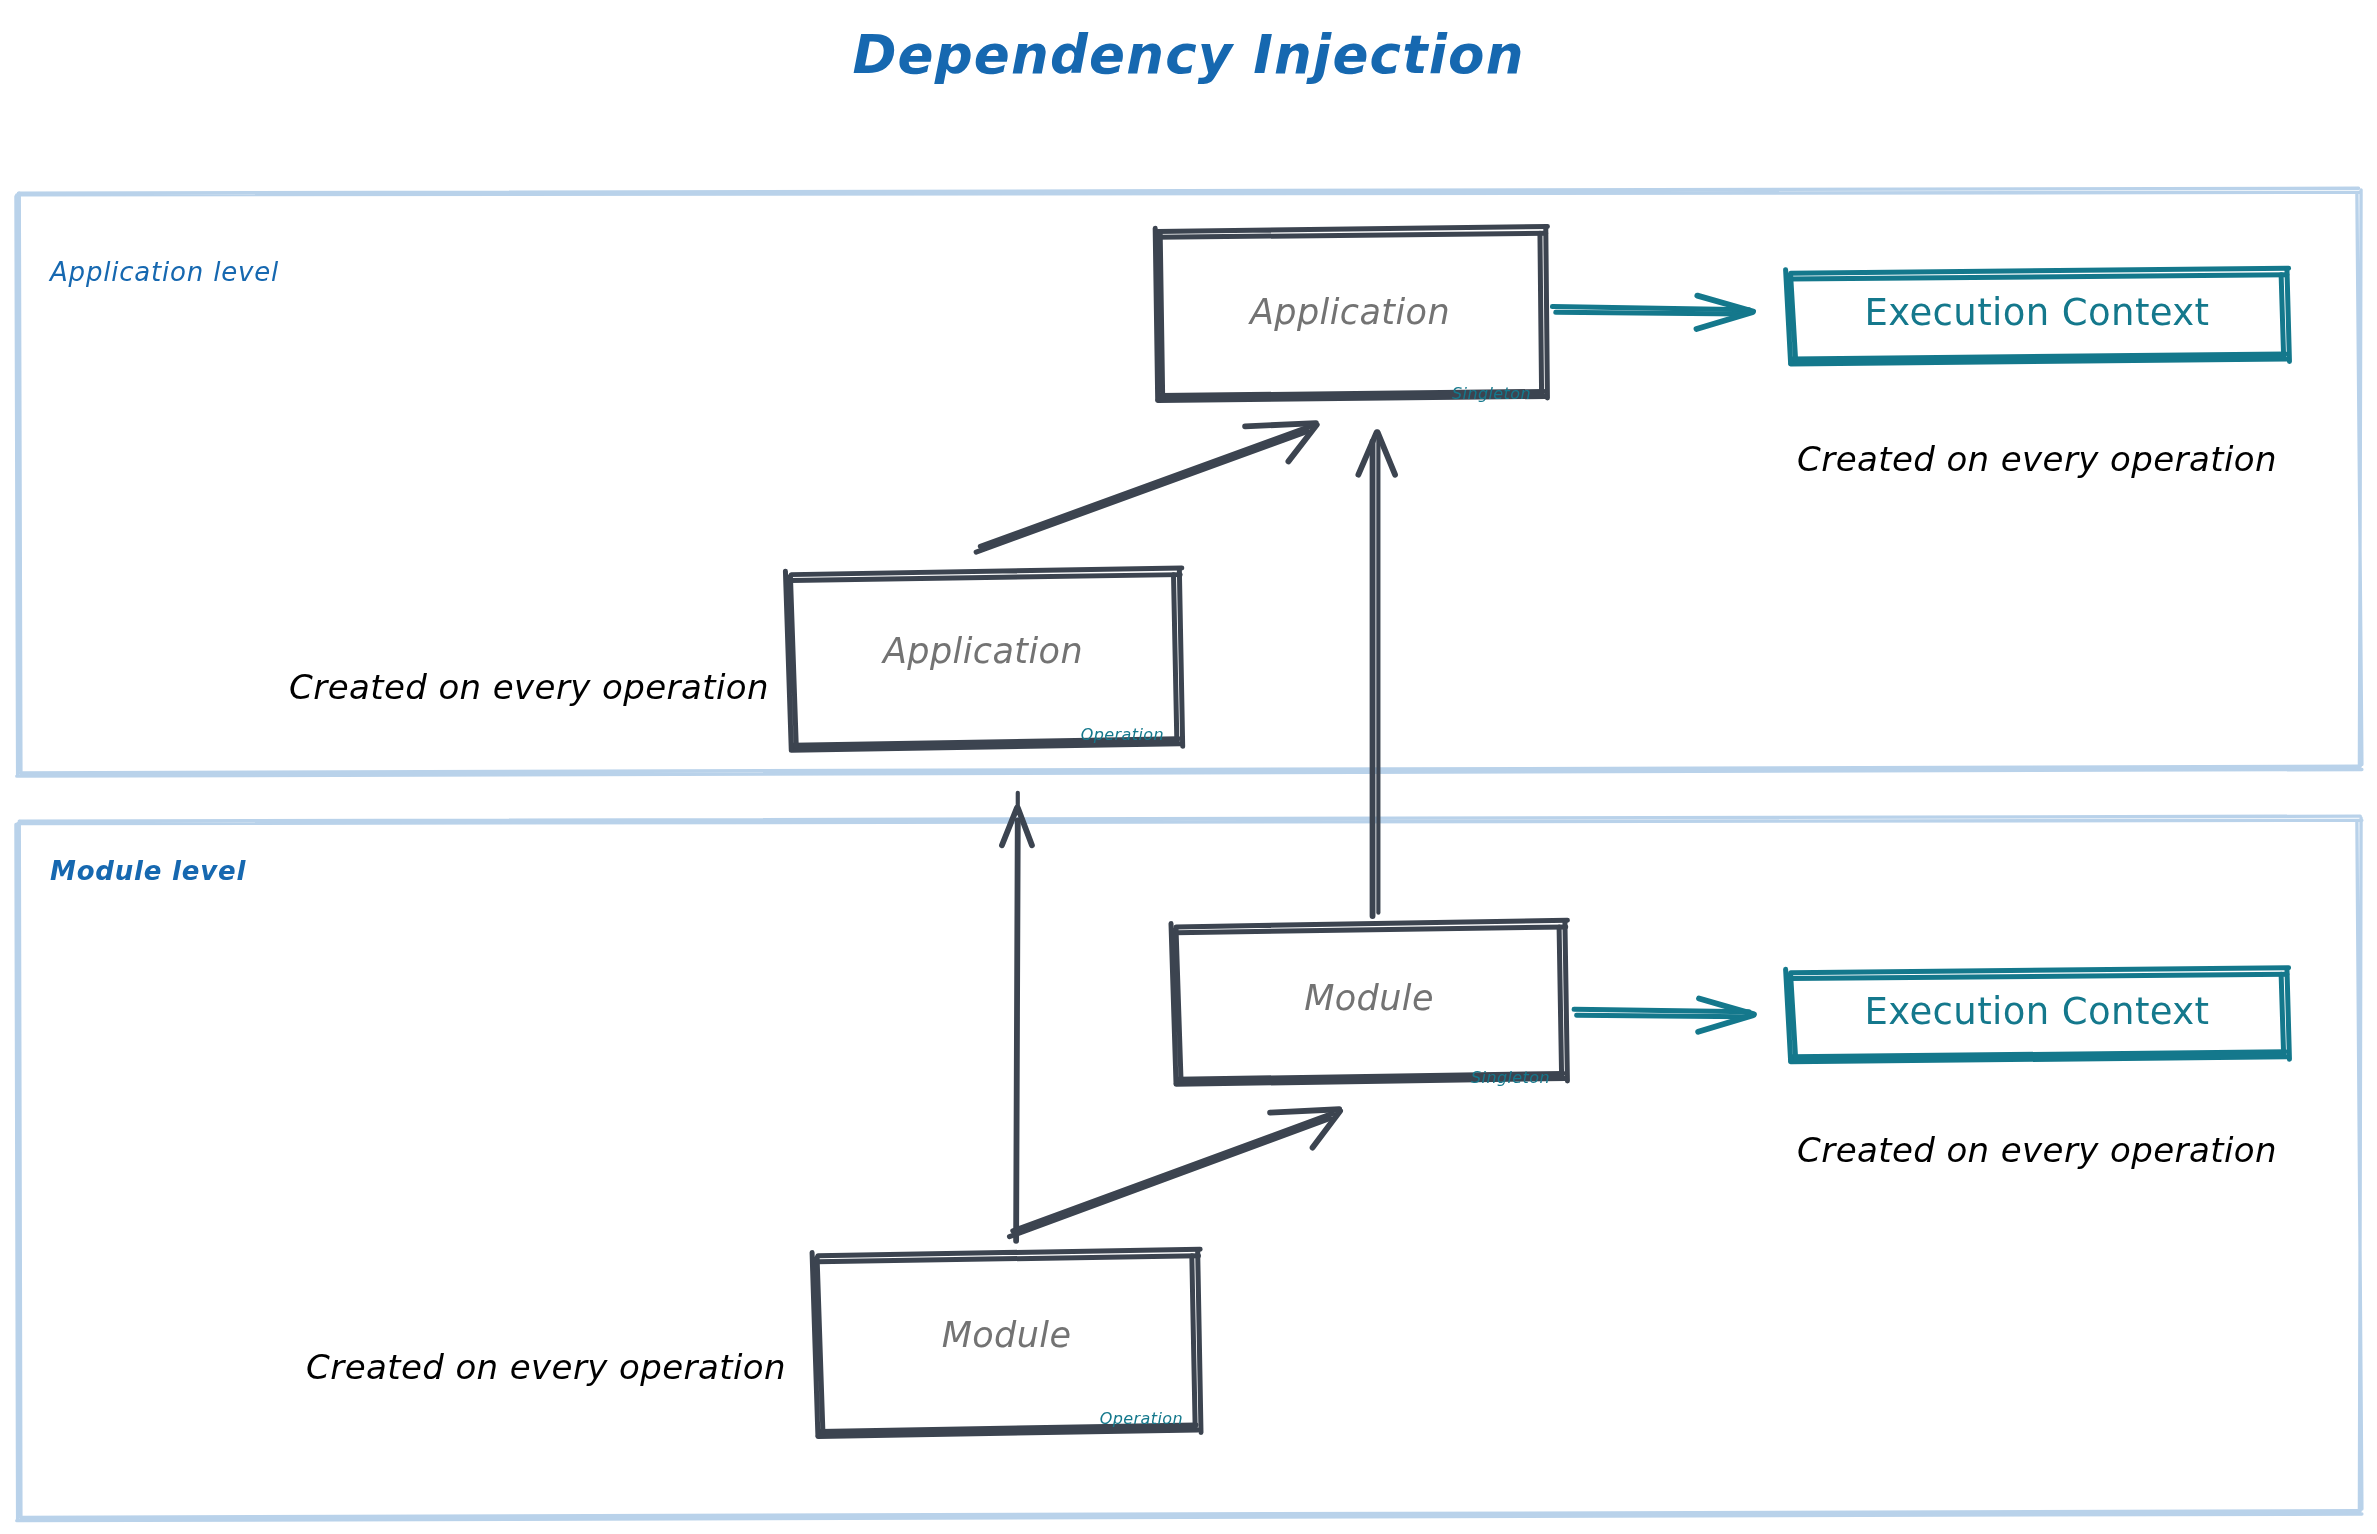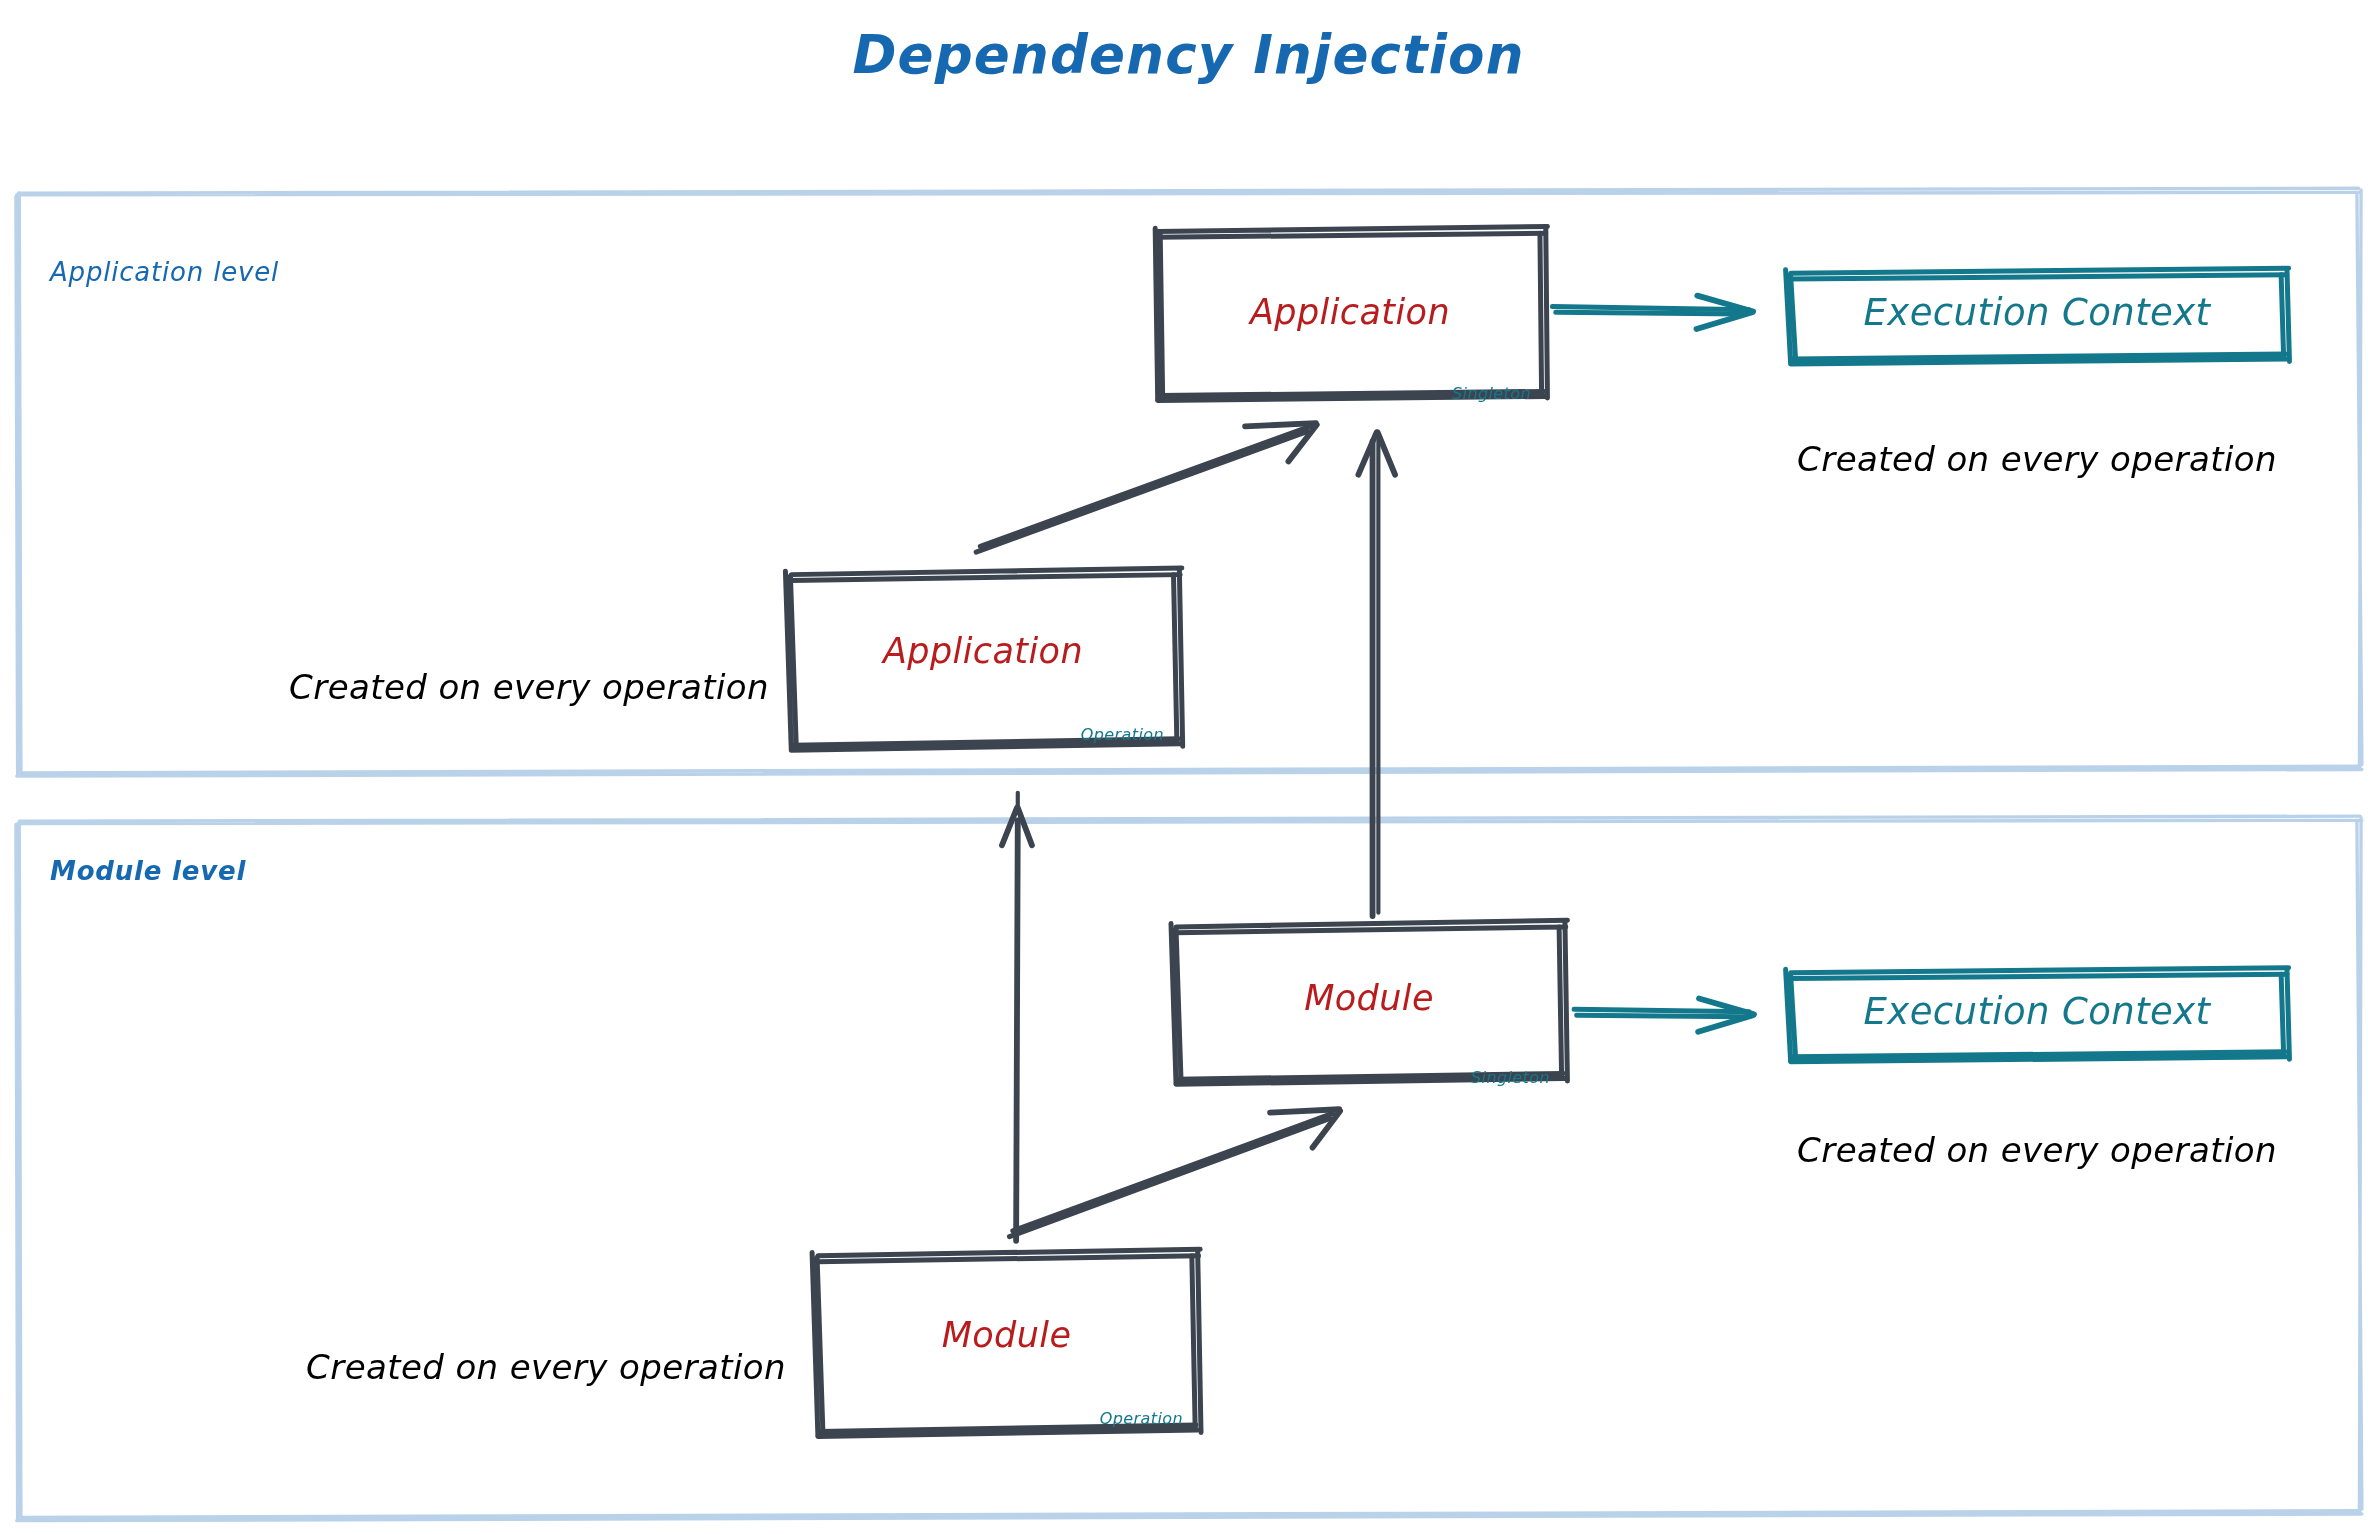--- a/index.html
+++ b/index.html
@@ -19,27 +19,27 @@
     color:#1668b0;letter-spacing:1.2px;
   }
   #subtitle{
     left:0;top:98px;width:2377px;text-align:center;
     font-size:28px;font-style:italic;color:#3c4450;letter-spacing:0.7px;
   }
   .lane-title{
     font-size:26px;font-style:italic;font-weight:500;color:#1668b0;letter-spacing:0.8px;
   }
   .node-title{
-    font-size:35px;font-style:italic;color:#b91c1c;letter-spacing:0.4px;
+    font-size:35px;font-style:italic;color:#737373;letter-spacing:0.4px;
   }
   .node-scope{
     font-size:16px;font-style:italic;color:#14788c;letter-spacing:0.4px;margin-top:40px;
   }
   .ec-title{
-    font-size:37px;font-style:italic;color:#14788c;letter-spacing:0.4px;
+    font-size:37px;color:#14788c;letter-spacing:0.4px;
   }
   .caption{
     font-size:34px;font-style:italic;color:#000000;letter-spacing:0.4px;
   }
   .node{position:absolute;}
   .node .node-title{position:absolute;left:0;width:100%;text-align:center;}
   .node .node-scope{position:absolute;right:15px;}
 </style>
 </head>
 <body>

